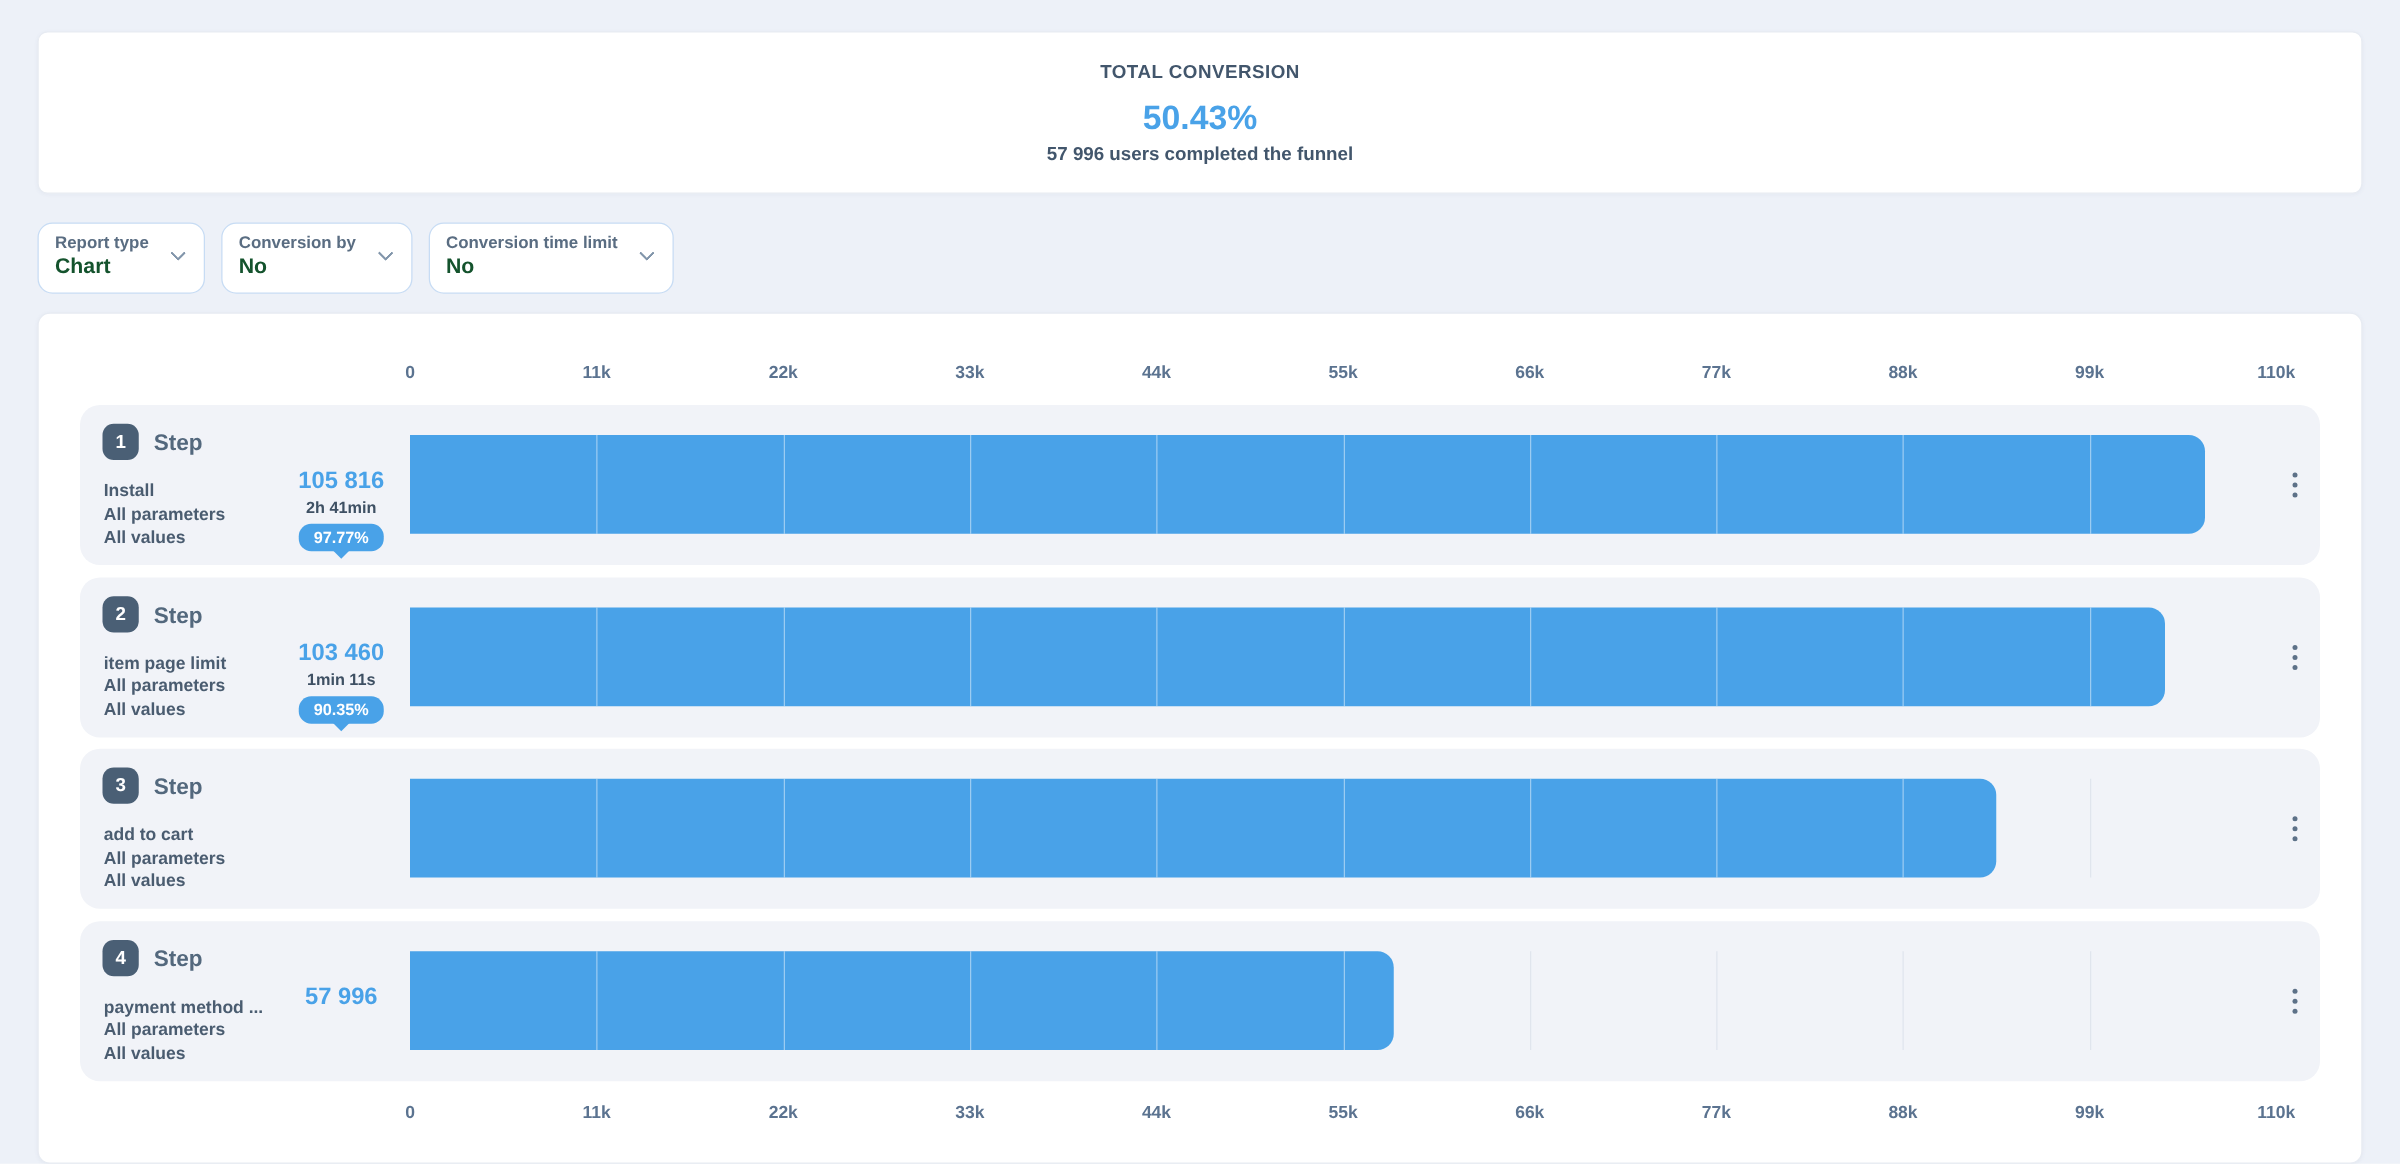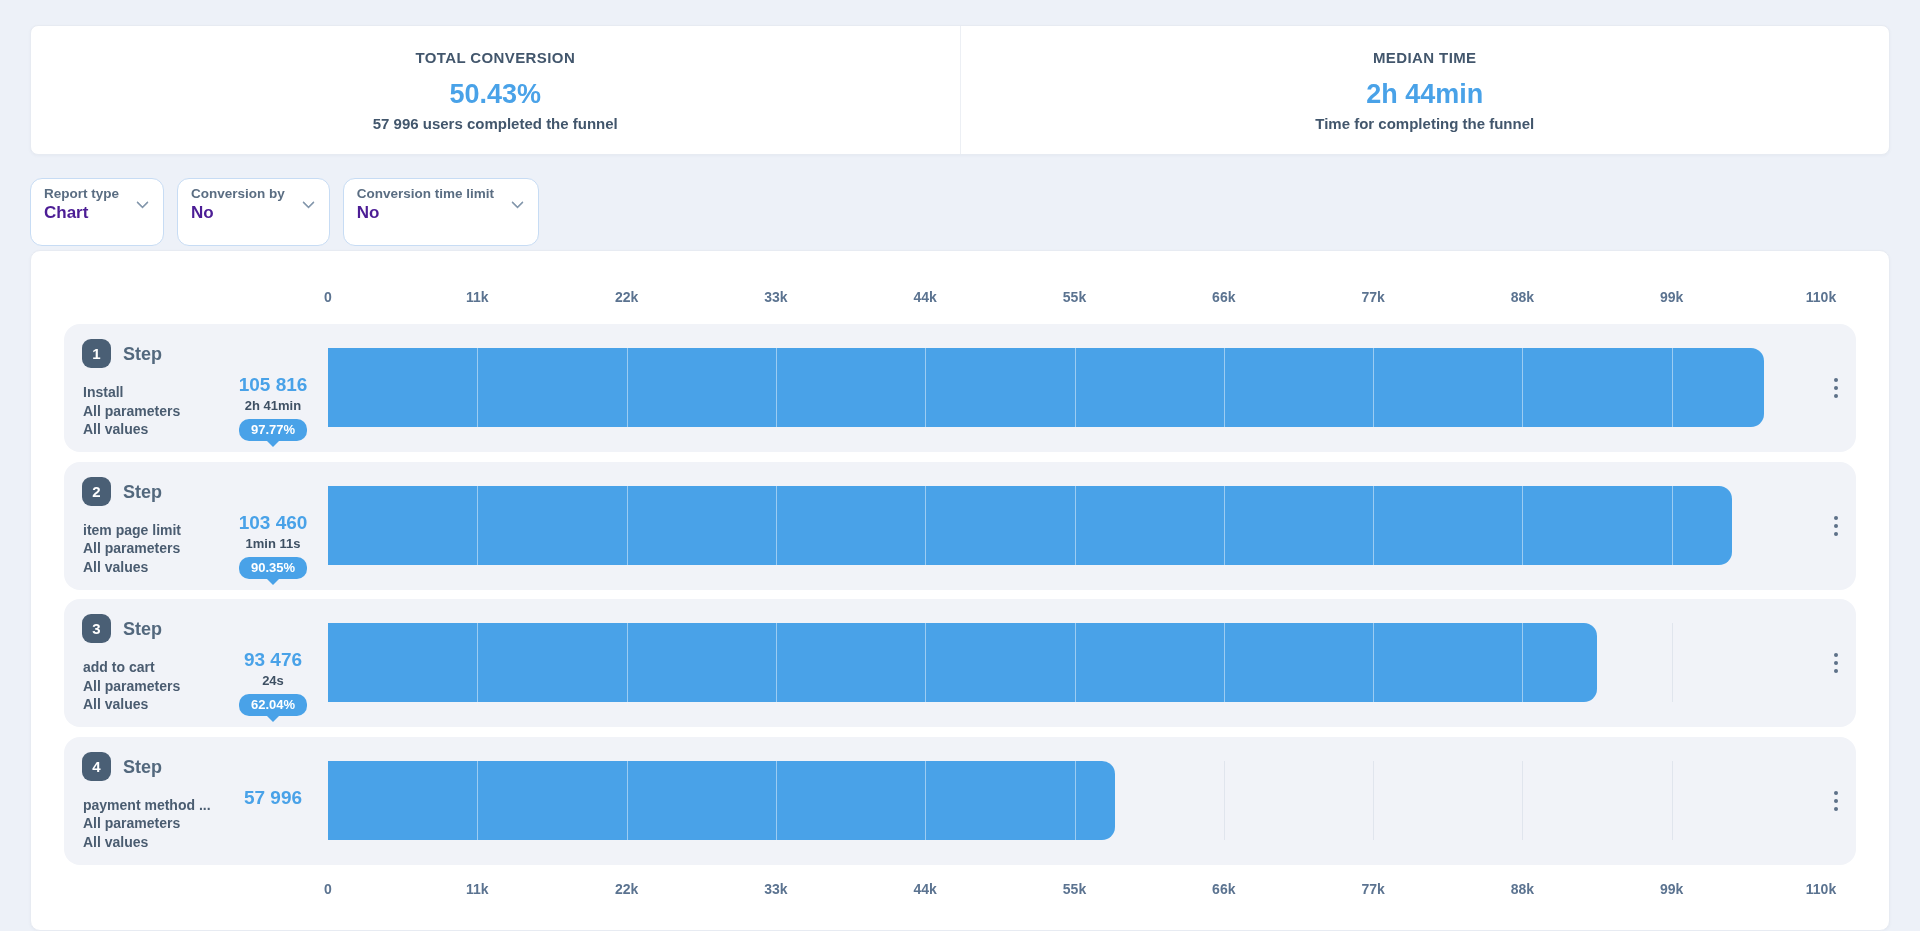--- a/index.html
+++ b/index.html
@@ -24,24 +24,24 @@
   }
   .stat-card + .stat-card { border-left:1px solid #eceff4; }
   .stat-title { font-size:15px; font-weight:bold; letter-spacing:.4px; color:#42566c; }
   .stat-value { font-size:27px; font-weight:bold; color:#49a2e8; margin-top:13px; }
   .stat-sub   { font-size:15px; font-weight:bold; color:#42566c; margin-top:5px; }
 
   
   .filters { position:absolute; left:30px; top:178px; display:flex; gap:13px; }
   .filter-pill {
     position:relative; background:#fff; border:1.5px solid #c7dcf4; border-radius:12px;
-    padding:7px 44px 22px 13px; cursor:pointer; min-width:110px;
+    padding:7px 44px 11px 13px; cursor:pointer; min-width:110px;
   }
   .filter-label { font-size:13.5px; color:#5a6d82; font-weight:bold; }
-  .filter-value { font-size:17px; font-weight:bold; color:#4c1d95; margin-top:2px; }
+  .filter-value { font-size:17px; font-weight:bold; color:#14532d; margin-top:2px; }
   .chev {
     position:absolute; right:16px; top:19px; width:9px; height:9px;
     border-right:2px solid #8296ab; border-bottom:2px solid #8296ab;
     transform:rotate(45deg); border-radius:1px;
   }
 
   
   .chart-panel {
     position:absolute; left:30px; top:250px; width:1860px; height:681px;
     background:#fff; border:1px solid #e7ebf2; border-radius:10px;
@@ -99,25 +99,20 @@
 </head>
 <body>
 
 <div class="screen">
 
   <div class="stats-panel">
     <div class="stat-card">
       <div class="stat-title">TOTAL CONVERSION</div>
       <div class="stat-value">50.43%</div>
       <div class="stat-sub">57 996 users completed the funnel</div>
-    </div>
-    <div class="stat-card">
-      <div class="stat-title">MEDIAN TIME</div>
-      <div class="stat-value">2h 44min</div>
-      <div class="stat-sub">Time for completing the funnel</div>
     </div>
   </div>
 
   <div class="filters">
     <div class="filter-pill">
       <div class="filter-label">Report type</div>
       <div class="filter-value">Chart</div>
       <span class="chev"></span>
     </div>
     <div class="filter-pill">
@@ -230,25 +225,20 @@
   </div>
 
   <div class="step-row" style="top: 348px;">
     <div class="step-num">3</div>
     <div class="step-word">Step</div>
     <div class="step-details">
       <div class="ev">add to cart</div>
       <div class="par">All parameters</div>
       <div class="val">All values</div>
     </div>
-    <div class="metrics">
-      <div class="users">93 476</div>
-      <div class="mtime">24s</div>
-      <div><span class="conv">62.04%</span></div>
-    </div>
     <div class="chart-area">
       <div class="gline" style="left: 149.3px;"></div>
             <div class="gline" style="left: 298.6px;"></div>
             <div class="gline" style="left: 447.9px;"></div>
             <div class="gline" style="left: 597.2px;"></div>
             <div class="gline" style="left: 746.5px;"></div>
             <div class="gline" style="left: 895.8px;"></div>
             <div class="gline" style="left: 1045.1px;"></div>
             <div class="gline" style="left: 1194.4px;"></div>
             <div class="gline" style="left: 1343.7px;"></div>

